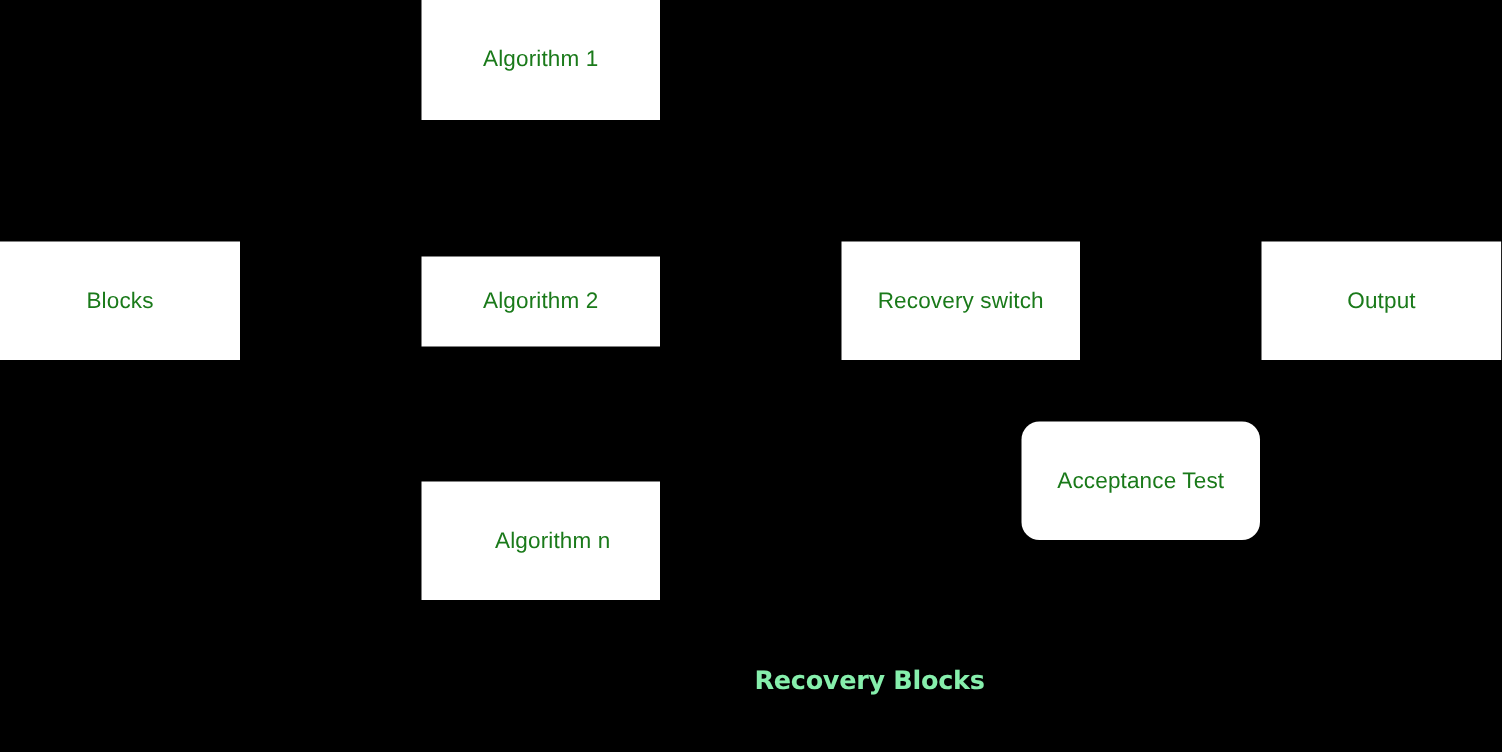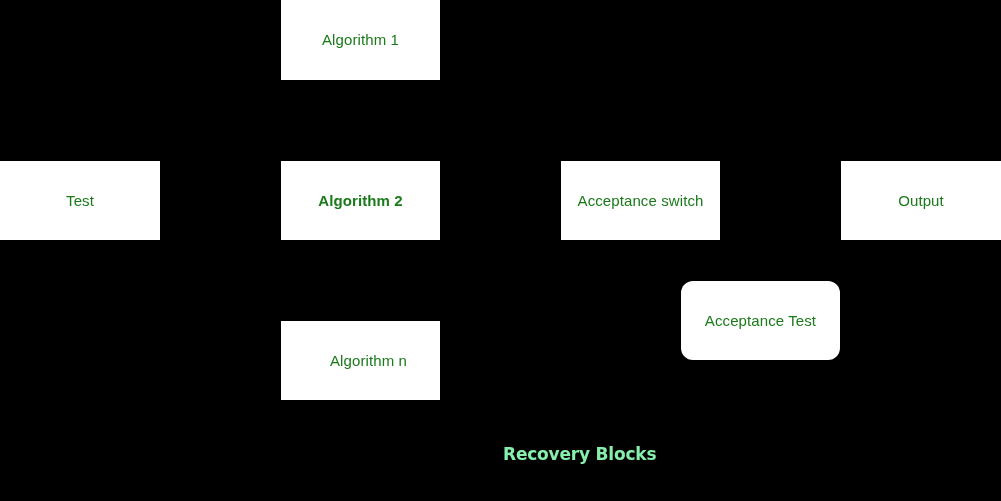--- a/index.html
+++ b/index.html
@@ -46,29 +46,29 @@
 </head>
 <body>
 
 <div id="canvas">
 
   <div class="node" style="left:281px; top:0px; width:159px; height:80px;">
     <span class="node-label">Algorithm 1</span>
   </div>
 
   <div class="node" style="left:0px; top:161px; width:160px; height:79px;">
-    <span class="node-label">Test</span>
+    <span class="node-label">Blocks</span>
   </div>
 
-  <div class="node" style="left:281px; top:161px; width:159px; height:79px;font-weight:bold;">
+  <div class="node" style="left:281px; top:171px; width:159px; height:60px;">
     <span class="node-label">Algorithm 2</span>
   </div>
 
   <div class="node" style="left:561px; top:161px; width:159px; height:79px;">
-    <span class="node-label">Acceptance switch</span>
+    <span class="node-label">Recovery switch</span>
   </div>
 
   <div class="node" style="left:841px; top:161px; width:160px; height:79px;justify-content:center;">
     <span class="node-label">Output</span>
   </div>
 
   <div class="node" style="left:681px; top:281px; width:159px; height:79px;border-radius:12px;">
     <span class="node-label">Acceptance Test</span>
   </div>
 

